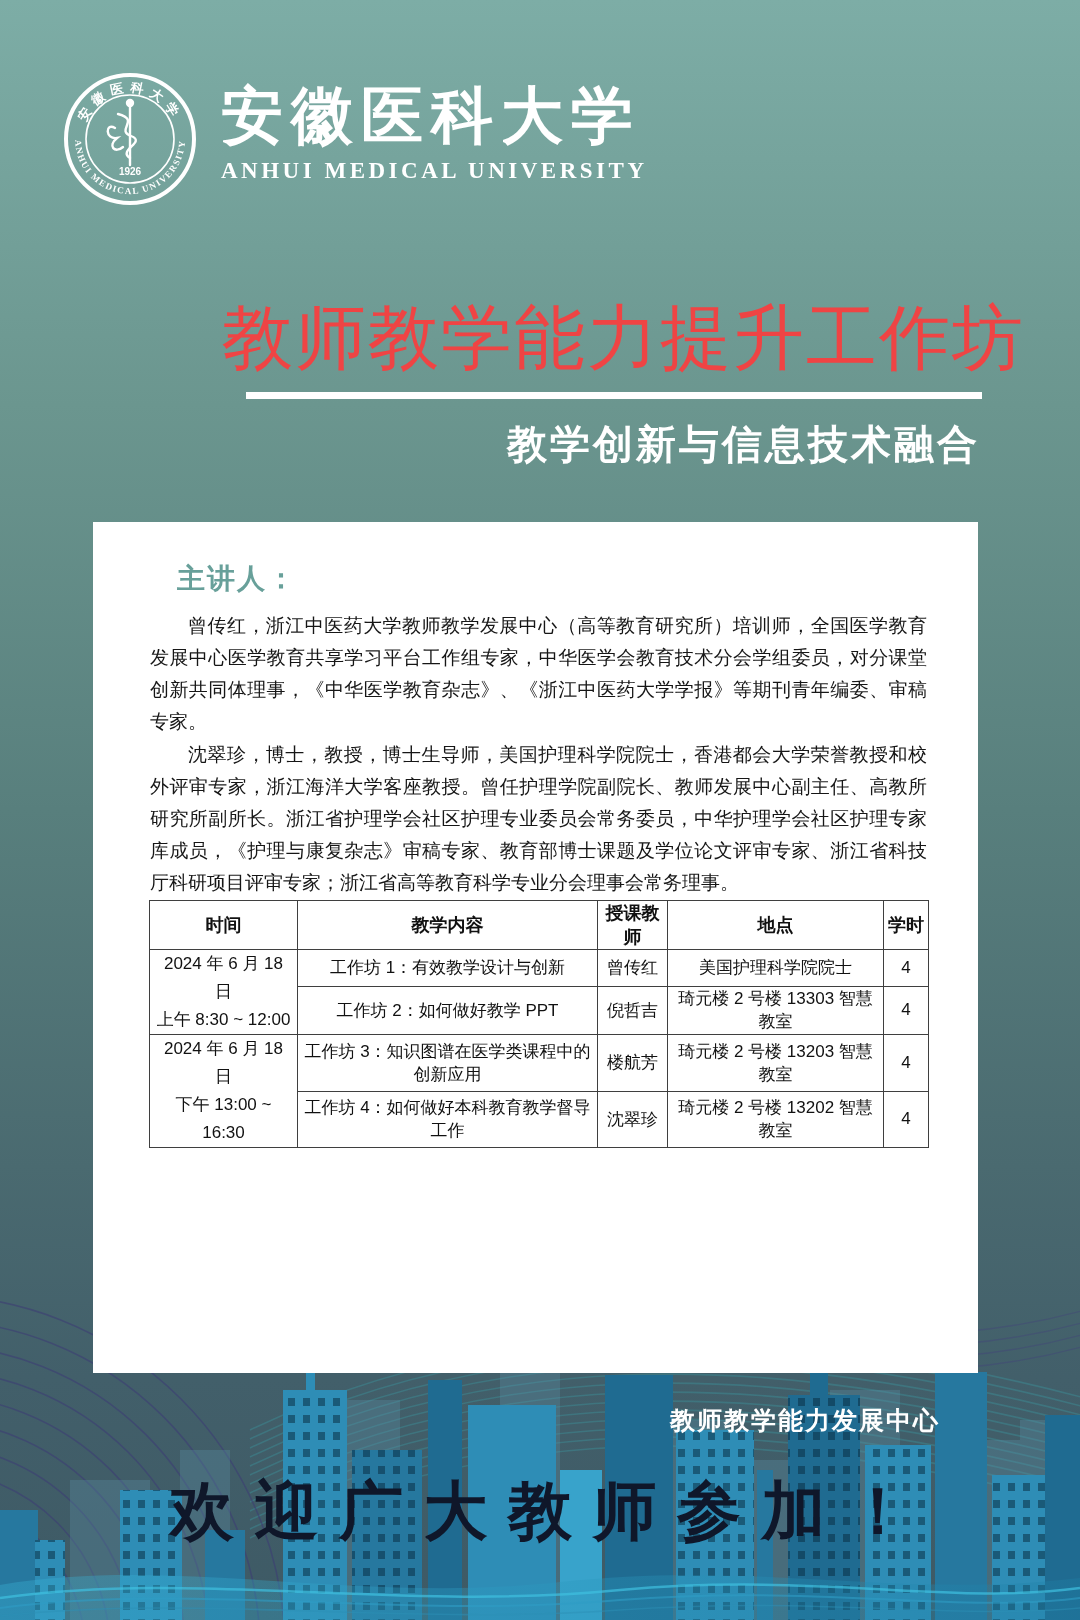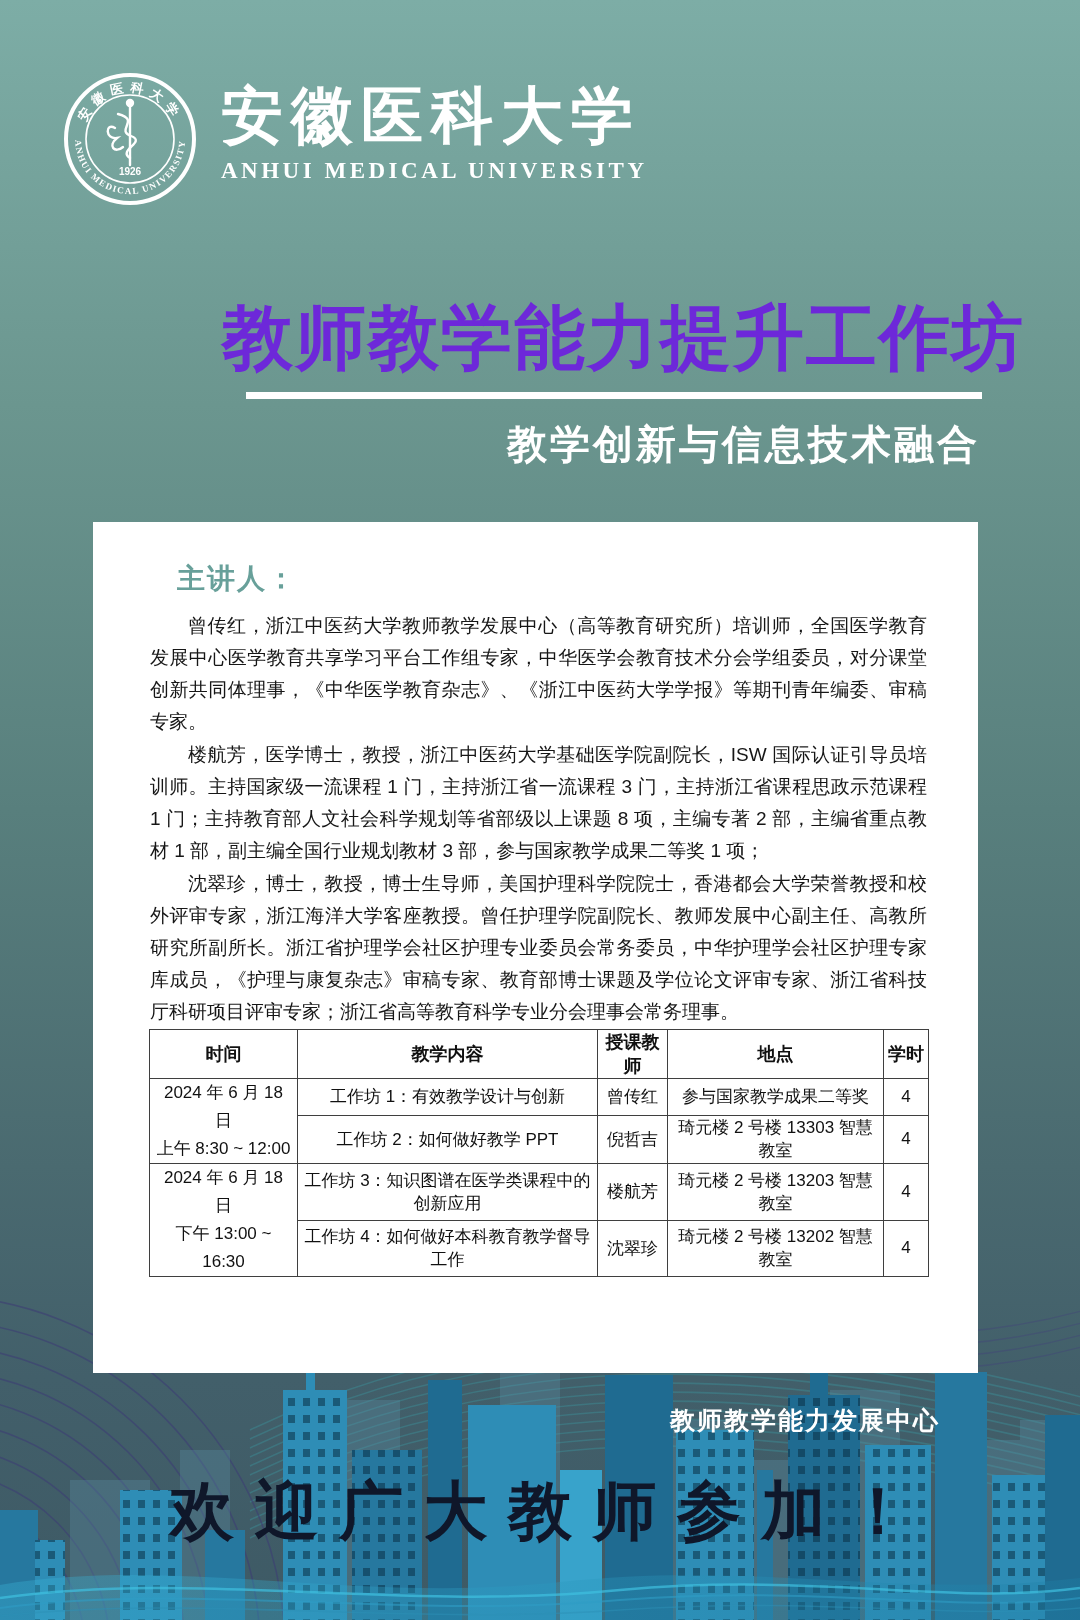--- a/index.html
+++ b/index.html
@@ -9,21 +9,21 @@
     background:linear-gradient(180deg,#7dada6 0%,#6b968f 25%,#587f7d 50%,#4a6a70 72%,#425f6a 85%,#3e5a65 100%);
   }
   
   .logo-row{position:absolute;left:63px;top:72px;display:flex;align-items:flex-start;gap:24px;z-index:3;}
   .seal{width:134px;height:134px;flex:0 0 auto;}
   .uni-names{display:flex;flex-direction:column;margin-top:6px;}
   .uni-zh{color:#fff;font-family:"DejaVu Serif",serif;font-weight:bold;font-size:62px;line-height:76px;letter-spacing:8px;white-space:nowrap;}
   .uni-en{color:#fff;font-family:"Liberation Serif",serif;font-weight:bold;font-size:23px;letter-spacing:3.5px;margin-top:4px;white-space:nowrap;}
   
   .hero{position:absolute;right:98px;top:292px;width:760px;text-align:right;z-index:3;}
-  .hero-title{color:#6d28d9;font-size:71px;font-weight:700;letter-spacing:2px;line-height:92px;white-space:nowrap;padding-right:14px;}
+  .hero-title{color:#ef4444;font-size:71px;font-weight:400;letter-spacing:2px;line-height:92px;white-space:nowrap;padding-right:14px;}
   .hero-rule{height:7px;background:#fff;width:736px;margin-left:auto;margin-top:8px;}
   .hero-sub{color:#fff;font-size:40px;font-weight:bold;letter-spacing:3px;margin-top:18px;white-space:nowrap;padding-right:2px;}
   
   .card{position:absolute;left:93px;top:522px;width:885px;height:851px;background:#fff;z-index:2;
         box-sizing:border-box;padding:18px 50px 8px 56px;}
   .sec-heading{color:#68a09a;font-size:28px;font-weight:bold;letter-spacing:2px;}
   .h-speakers{margin:20px 0 12px 28px;}
   .h-schedule{margin:14px 0 14px 28px;}
   .card p{margin:1px;color:#161616;font-size:19px;line-height:32px;text-align:justify;text-indent:2em;}
   
@@ -179,21 +179,20 @@
 
 <div class="hero">
   <div class="hero-title">教师教学能力提升工作坊</div>
   <div class="hero-rule"></div>
   <div class="hero-sub">教学创新与信息技术融合</div>
 </div>
 
 <div class="card">
   <div class="sec-heading h-speakers">主讲人：</div>
   <p>曾传红，浙江中医药大学教师教学发展中心（高等教育研究所）培训师，全国医学教育发展中心医学教育共享学习平台工作组专家，中华医学会教育技术分会学组委员，对分课堂创新共同体理事，《中华医学教育杂志》、《浙江中医药大学学报》等期刊青年编委、审稿专家。</p>
-  <p>楼航芳，医学博士，教授，浙江中医药大学基础医学院副院长，ISW 国际认证引导员培训师。主持国家级一流课程 1 门，主持浙江省一流课程 3 门，主持浙江省课程思政示范课程 1 门；主持教育部人文社会科学规划等省部级以上课题 8 项，主编专著 2 部，主编省重点教材 1 部，副主编全国行业规划教材 3 部，参与国家教学成果二等奖 1 项；</p>
   <p>沈翠珍，博士，教授，博士生导师，美国护理科学院院士，香港都会大学荣誉教授和校外评审专家，浙江海洋大学客座教授。曾任护理学院副院长、教师发展中心副主任、高教所研究所副所长。浙江省护理学会社区护理专业委员会常务委员，中华护理学会社区护理专家库成员，《护理与康复杂志》审稿专家、教育部博士课题及学位论文评审专家、浙江省科技厅科研项目评审专家；浙江省高等教育科学专业分会理事会常务理事。</p>
 
 
   <table class="sched">
     <colgroup>
       <col class="col-time">
         <col class="col-content">
         <col class="col-teacher">
         <col class="col-place">
         <col class="col-hours">
@@ -208,21 +207,21 @@
       </tr>
     </thead>
     <tbody>
       <tr>
         <td rowspan="2" class="time-cell">
           <div>2024 年 6 月 18 日</div>
           <div>上午 8:30 ~ 12:00</div>
         </td>
         <td>工作坊 1：有效教学设计与创新</td>
         <td>曾传红</td>
-        <td>参与国家教学成果二等奖</td>
+        <td>美国护理科学院院士</td>
         <td>4</td>
       </tr>
       <tr>
         <td>工作坊 2：如何做好教学 PPT</td>
         <td>倪哲吉</td>
         <td>琦元楼 2 号楼 13303 智慧教室</td>
         <td>4</td>
       </tr>
       <tr>
         <td rowspan="2" class="time-cell">

